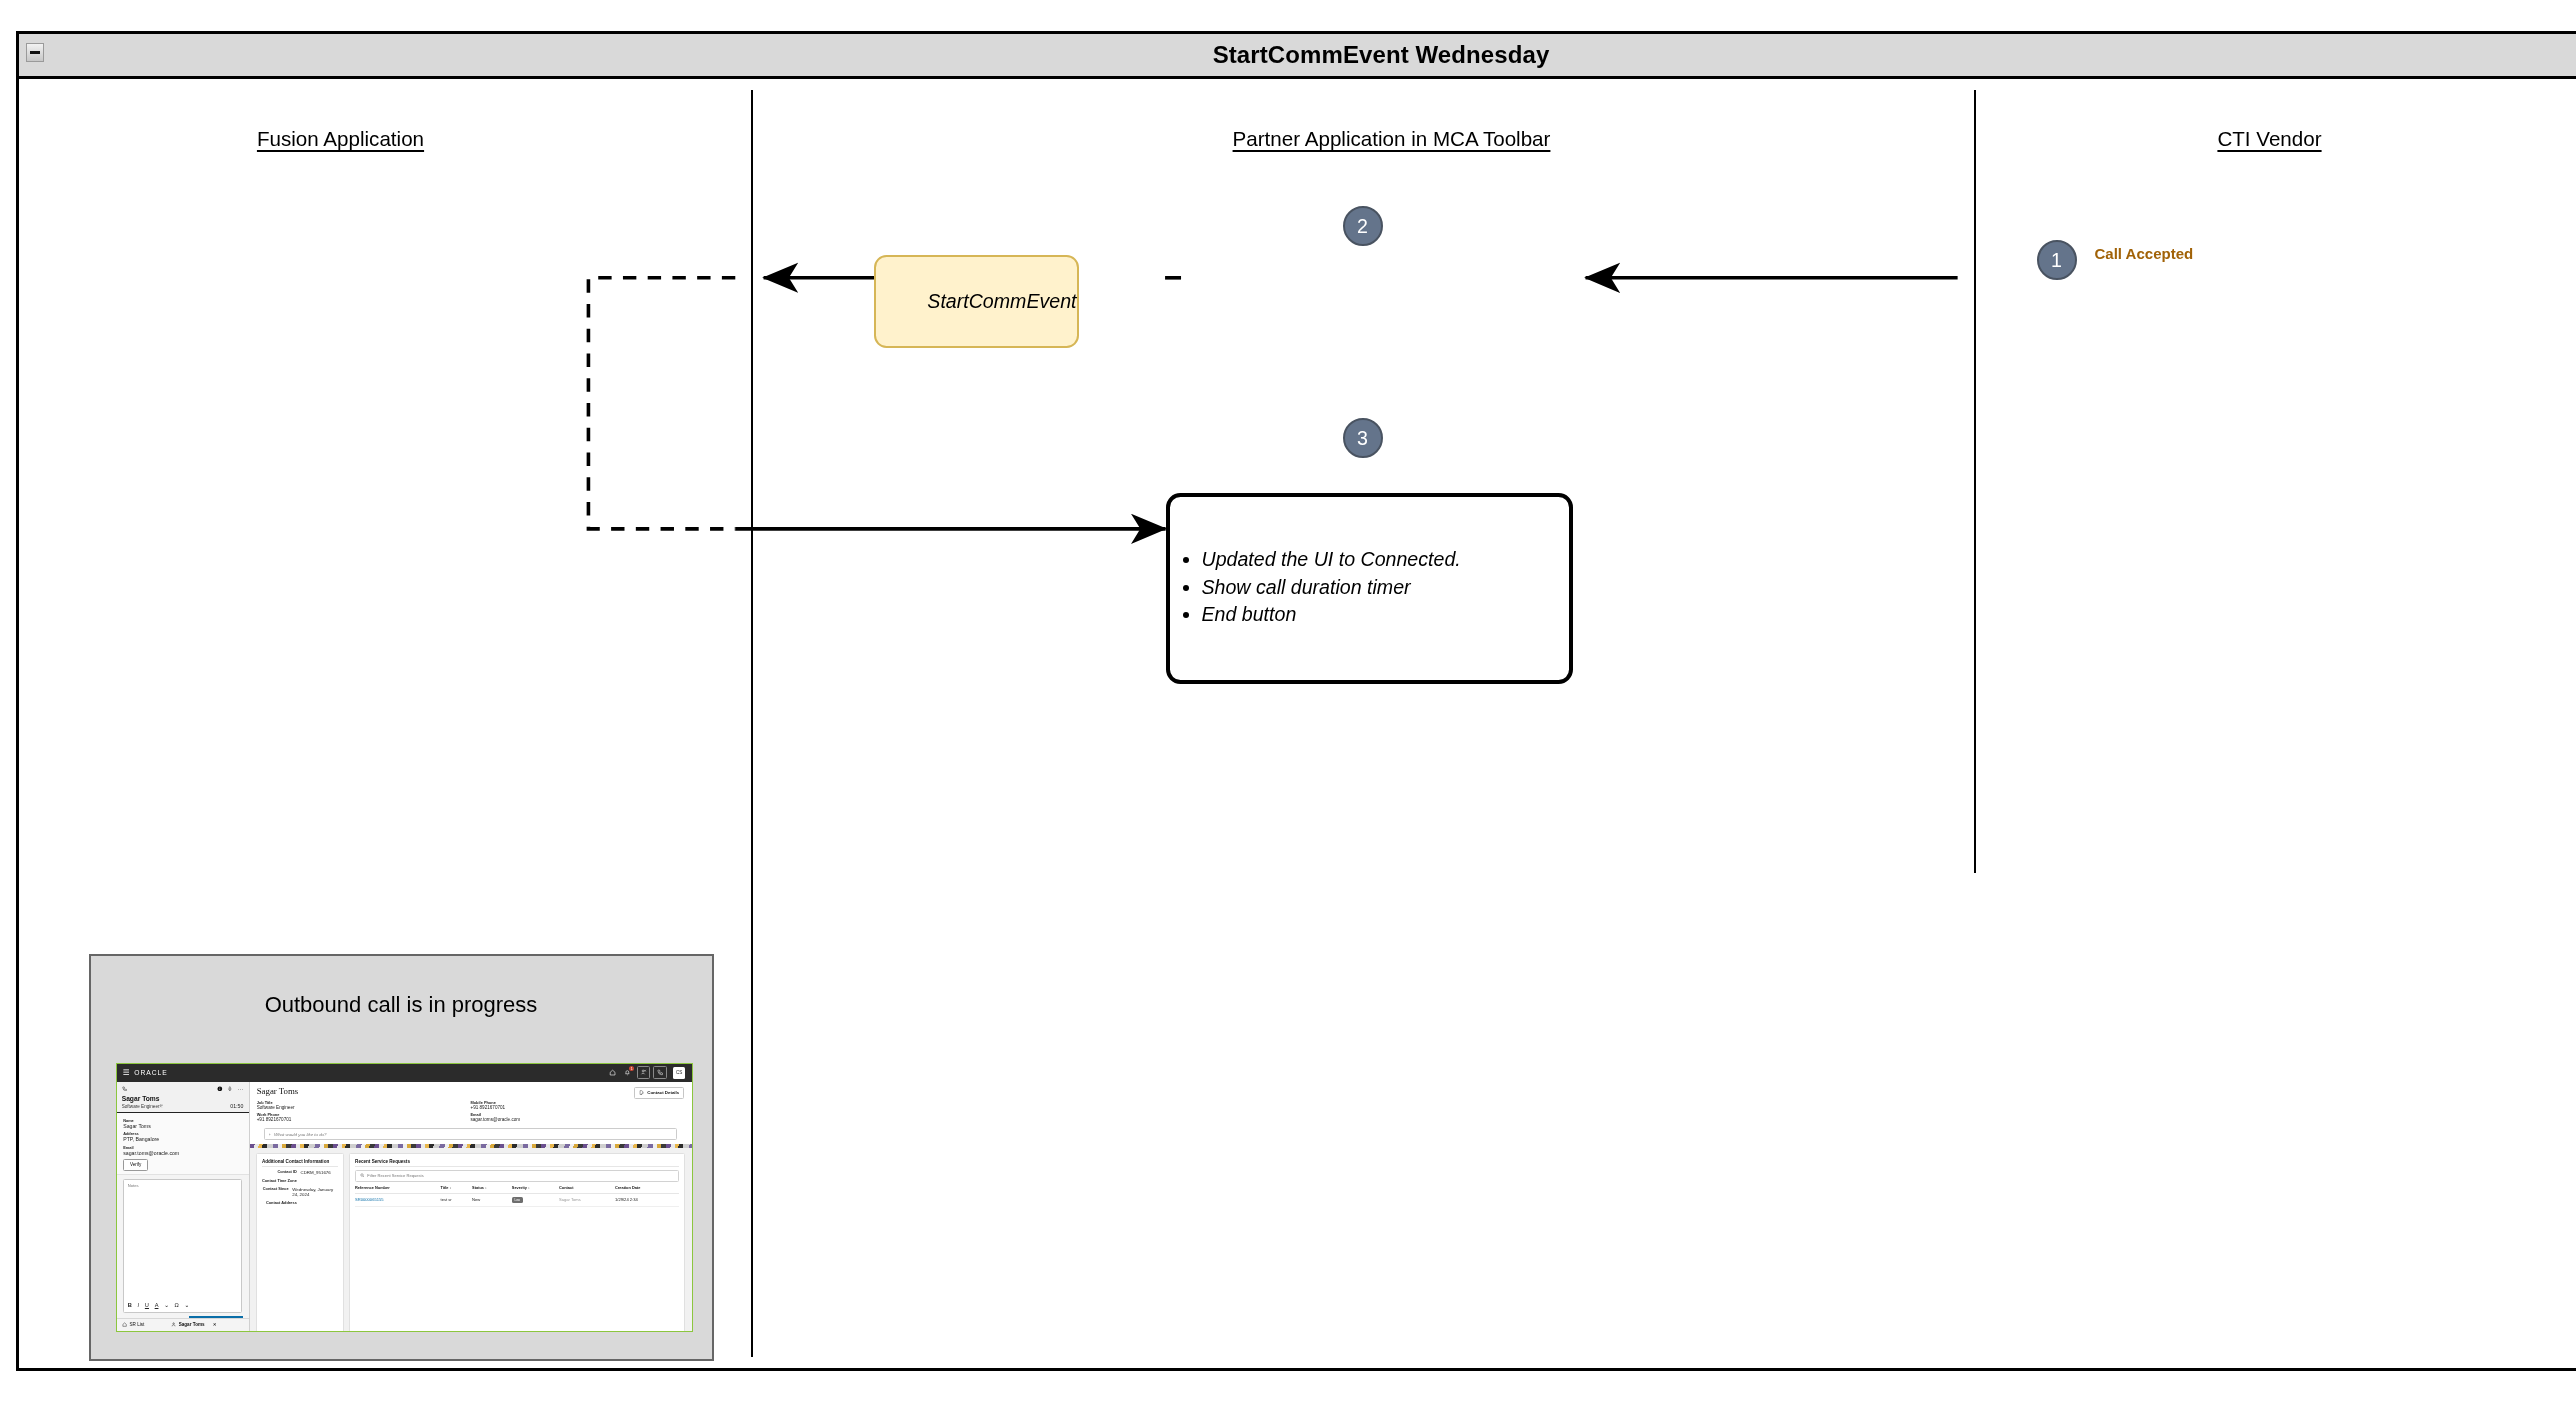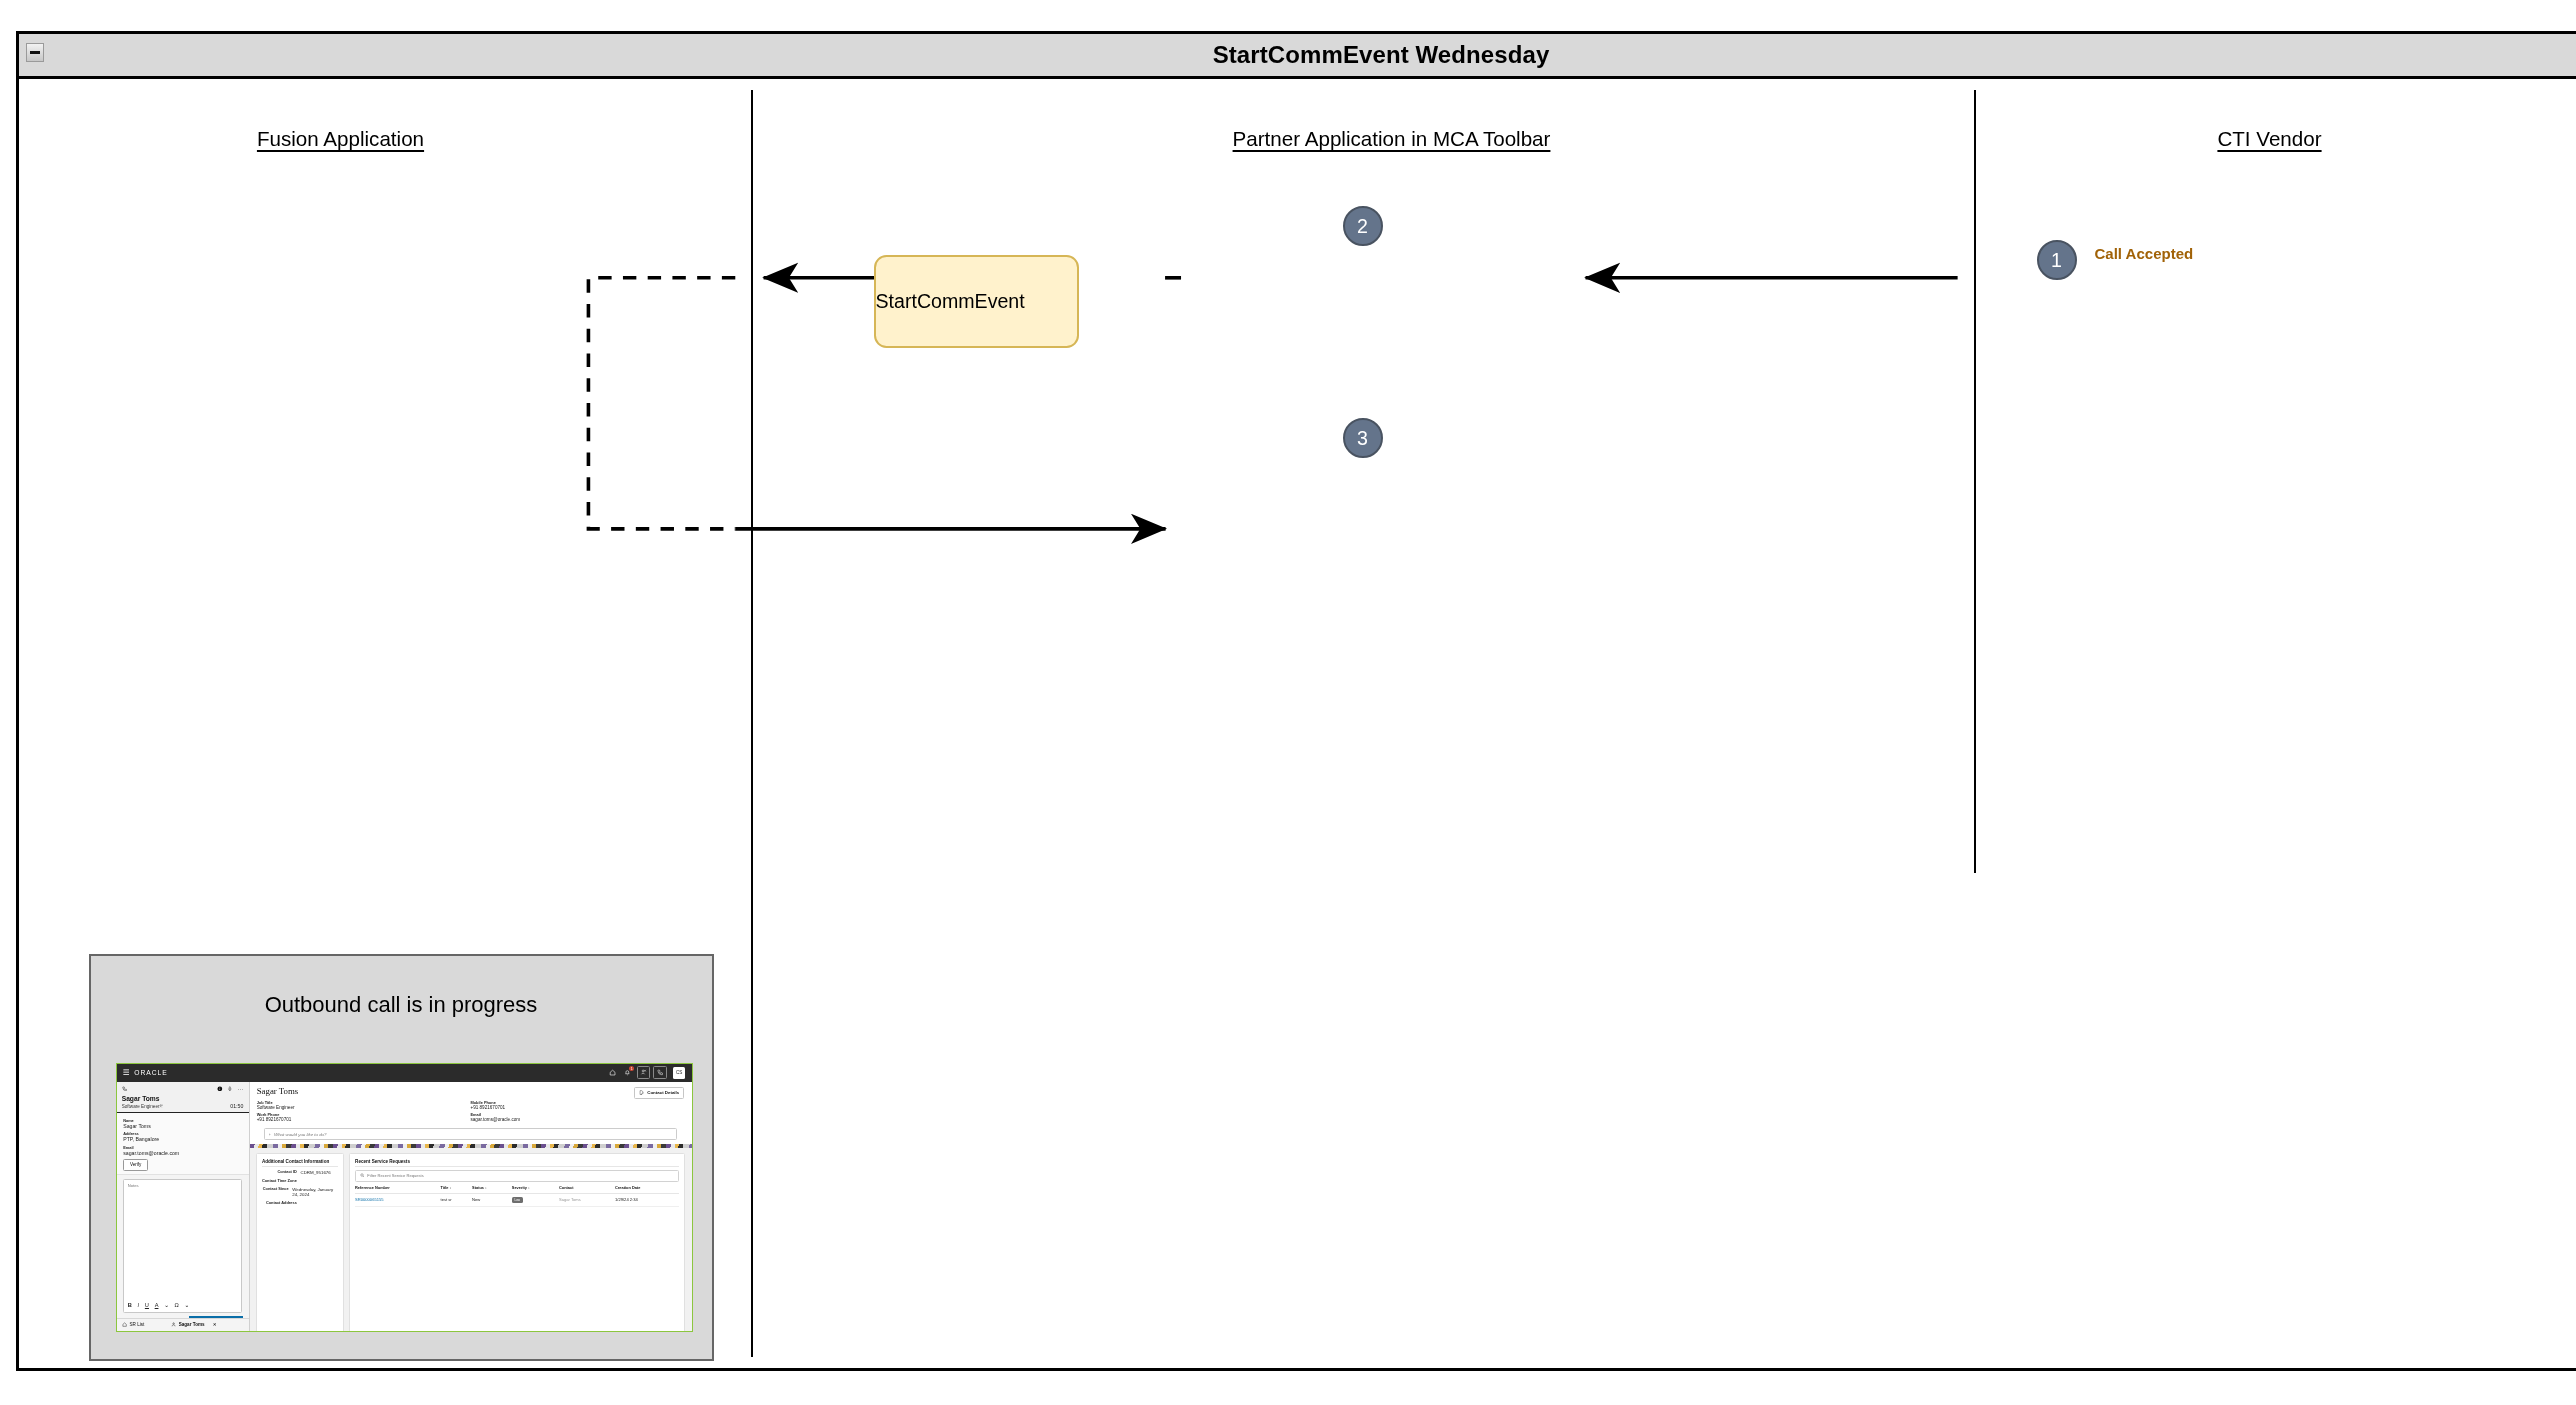--- a/index.html
+++ b/index.html
@@ -81,22 +81,23 @@
     white-space: nowrap;
     transform: translateX(-50%);
   }
 
   
   .node {
     position: absolute;
     box-sizing: border-box;
     display: flex;
     align-items: center;
-    justify-content: flex-start;
+    justify-content: flex-end;
     background: #ffffff;
+    font-style: italic;
   }
   .node.rounded-black {
     border: 4.1px solid #000000;
     border-radius: 14.4px;
     font-size: 19.6px;
     color: #000000;
   }
   .node.yellow {
     background: #fff2cc;
     border: 2.1px solid #d6b656;
@@ -414,20 +415,27 @@
     <div class="badge" style="left:2018px; top:206px;">1</div>
     <div class="msg-label" style="left:2076px; top:211px;">Call Accepted</div>
 
     <div class="node yellow" style="left:855px; top:221px; width:205px; height:93px;">
       <span>StartCommEvent</span>
     </div>
 
     <div class="badge" style="left:1324px; top:172px;">2</div>
 
     <div class="badge" style="left:1324px; top:384px;">3</div>
+    <div class="node rounded-black" style="left:1147px; top:459px; width:407px; height:191px;">
+      <ul class="bullets">
+        <li>Updated the UI to Connected.</li>
+        <li>Show call duration timer</li>
+        <li>End button</li>
+      </ul>
+    </div>
 
     <div id="shot-panel">
       <div id="shot-caption">Outbound call is in progress</div>
 
       <div id="shot">
 
         <div id="shot-topbar">
           <span class="hamburger">☰</span>
           <span class="oracle-wordmark">ORACLE</span>
           <span class="spacer"></span>

